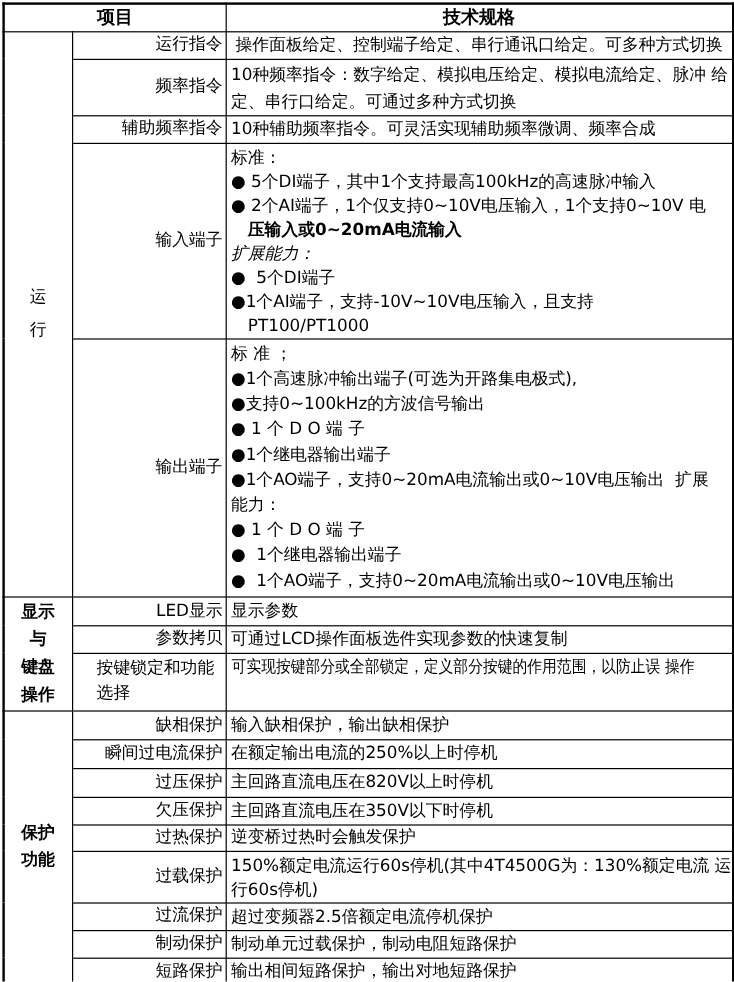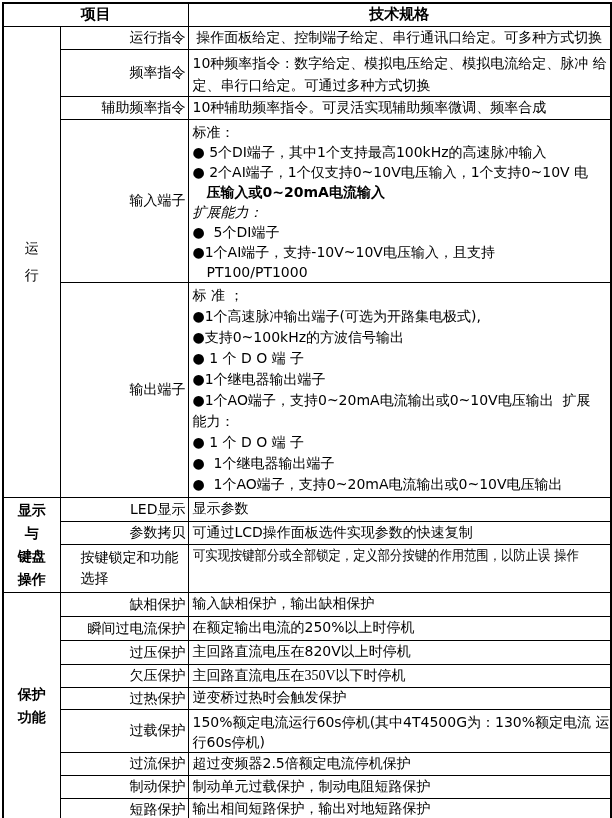--- a/index.html
+++ b/index.html
@@ -211,21 +211,21 @@
           </td>
         </tr>
         <tr style="height: 24px;">
           <td class="item-cell">
             <div class="iline">过压保护</div>
           </td>
           <td class="spec-cell">
             <div class="sline">主回路直流电压在820V以上时停机</div>
           </td>
         </tr>
-        <tr style="height: 23px; font-family: Liberation Serif, serif;">
+        <tr style="height: 23px;">
           <td class="item-cell">
             <div class="iline">欠压保护</div>
           </td>
           <td class="spec-cell">
             <div class="sline">主回路直流电压在350V以下时停机</div>
           </td>
         </tr>
         <tr style="height: 22px;">
           <td class="item-cell">
             <div class="iline">过热保护</div>

